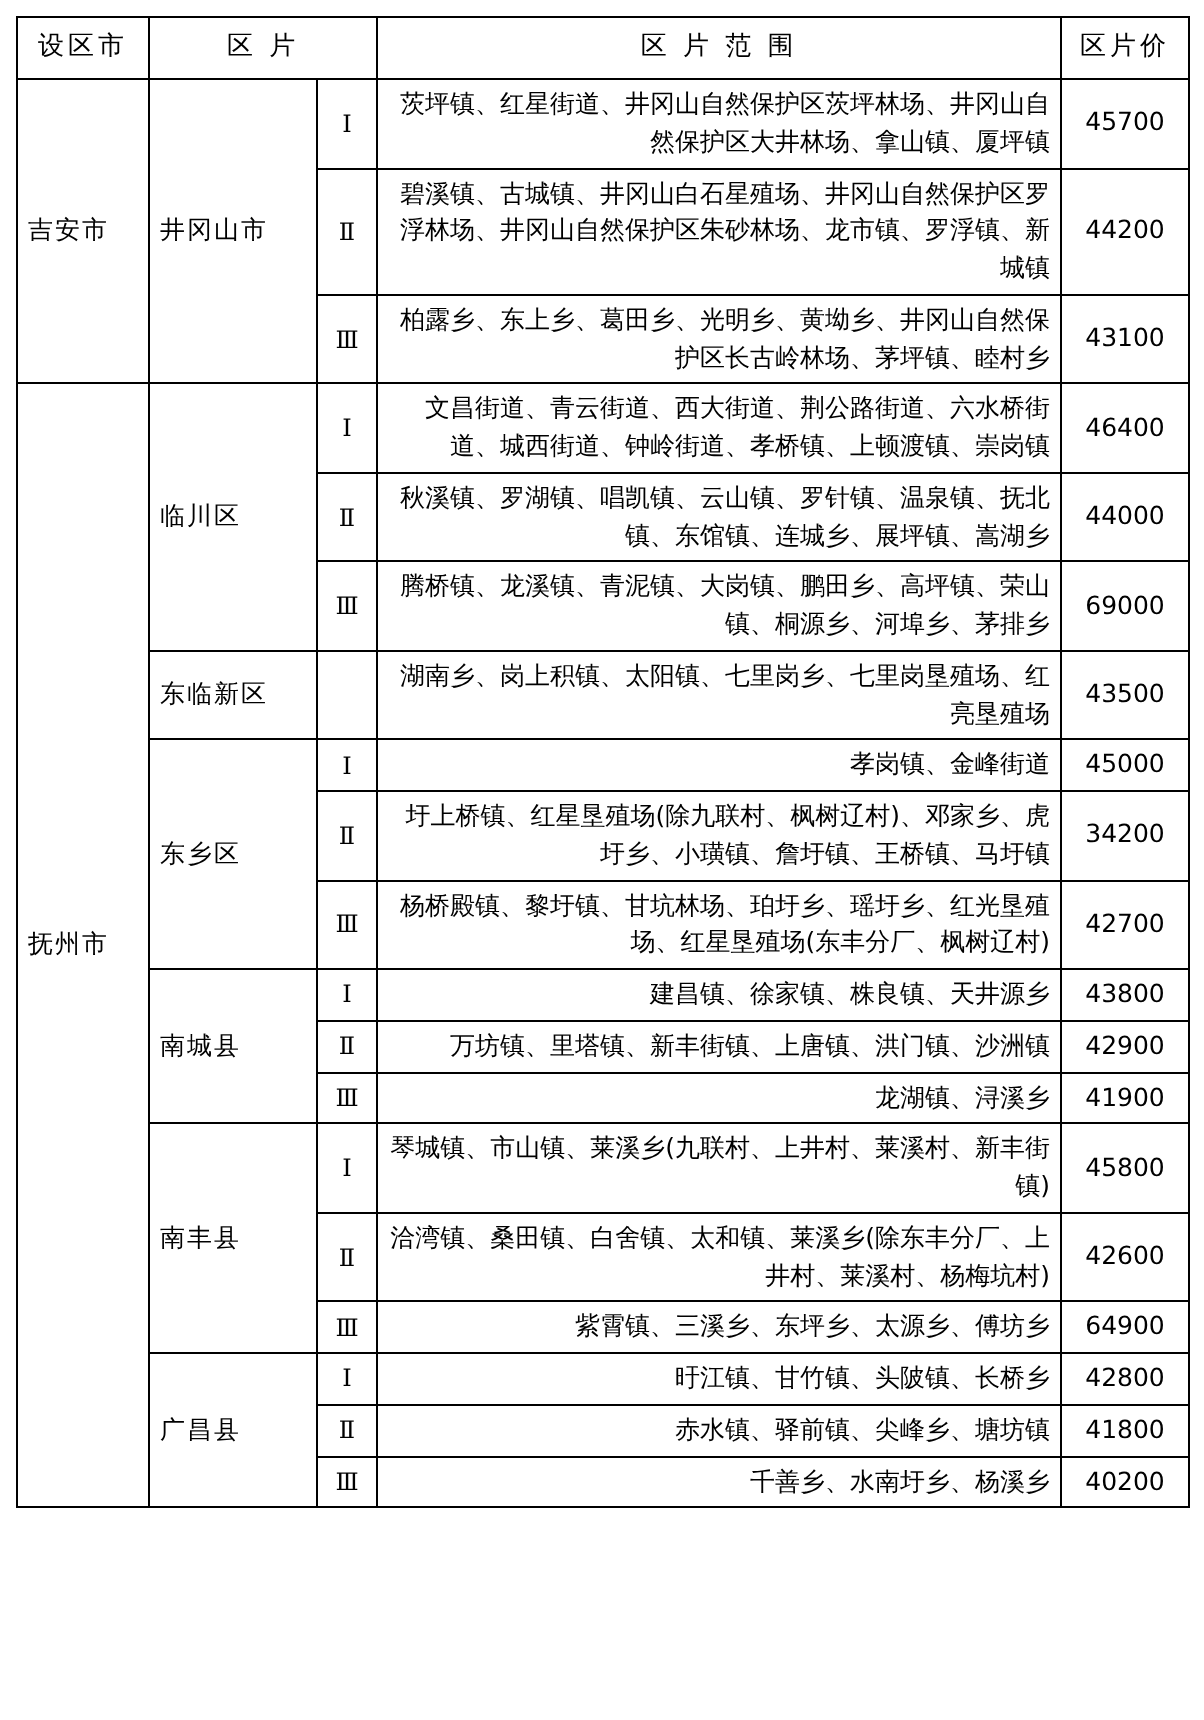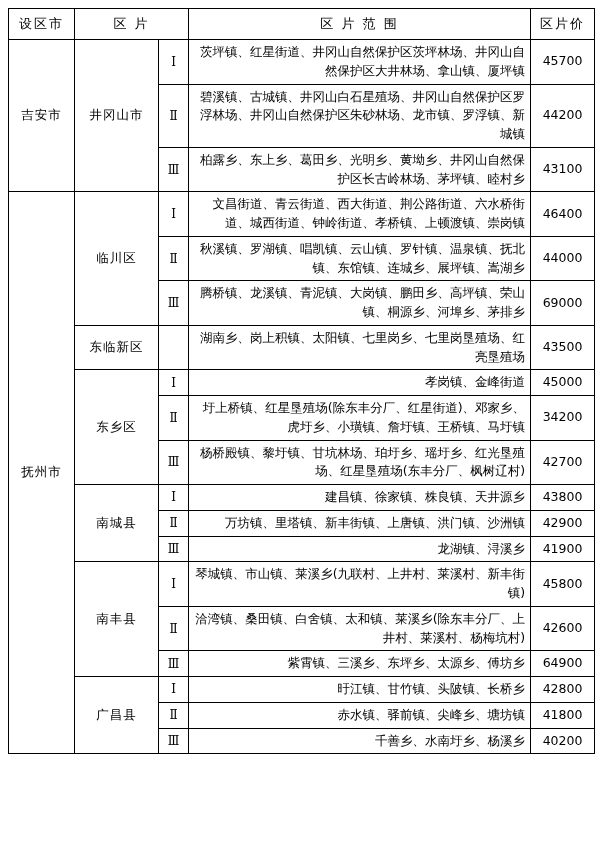--- a/index.html
+++ b/index.html
@@ -39,21 +39,21 @@
     line-height: 1.5;
   }
   table.zoning th {
     font-weight: normal;
     text-align: center;
     letter-spacing: 2px;
     font-size: 13px;
     height: 24px;
   }
   td.city, td.zone {
-    text-align: center;
+    text-align: left;
     letter-spacing: 1px;
   }
   td.idx {
     text-align: center;
     font-family: "DejaVu Serif", "Liberation Serif", serif;
     font-size: 12px;
   }
   td.range {
     text-align: right;
     letter-spacing: 0px;
@@ -127,21 +127,21 @@
           <td class="price">43500</td>
         </tr>
         <tr>
           <td class="zone" rowspan="3">东乡区</td>
           <td class="idx">Ⅰ</td>
           <td class="range">孝岗镇、金峰街道</td>
           <td class="price">45000</td>
         </tr>
         <tr>
           <td class="idx">Ⅱ</td>
-          <td class="range">圩上桥镇、红星垦殖场(除东丰分厂、红星街道)、邓家乡、虎圩乡、小璜镇、詹圩镇、王桥镇、马圩镇</td>
+          <td class="range">圩上桥镇、红星垦殖场(除九联村、枫树辽村)、邓家乡、虎圩乡、小璜镇、詹圩镇、王桥镇、马圩镇</td>
           <td class="price">34200</td>
         </tr>
         <tr>
           <td class="idx">Ⅲ</td>
           <td class="range">杨桥殿镇、黎圩镇、甘坑林场、珀圩乡、瑶圩乡、红光垦殖场、红星垦殖场(东丰分厂、枫树辽村)</td>
           <td class="price">42700</td>
         </tr>
         <tr>
           <td class="zone" rowspan="3">南城县</td>
           <td class="idx">Ⅰ</td>

